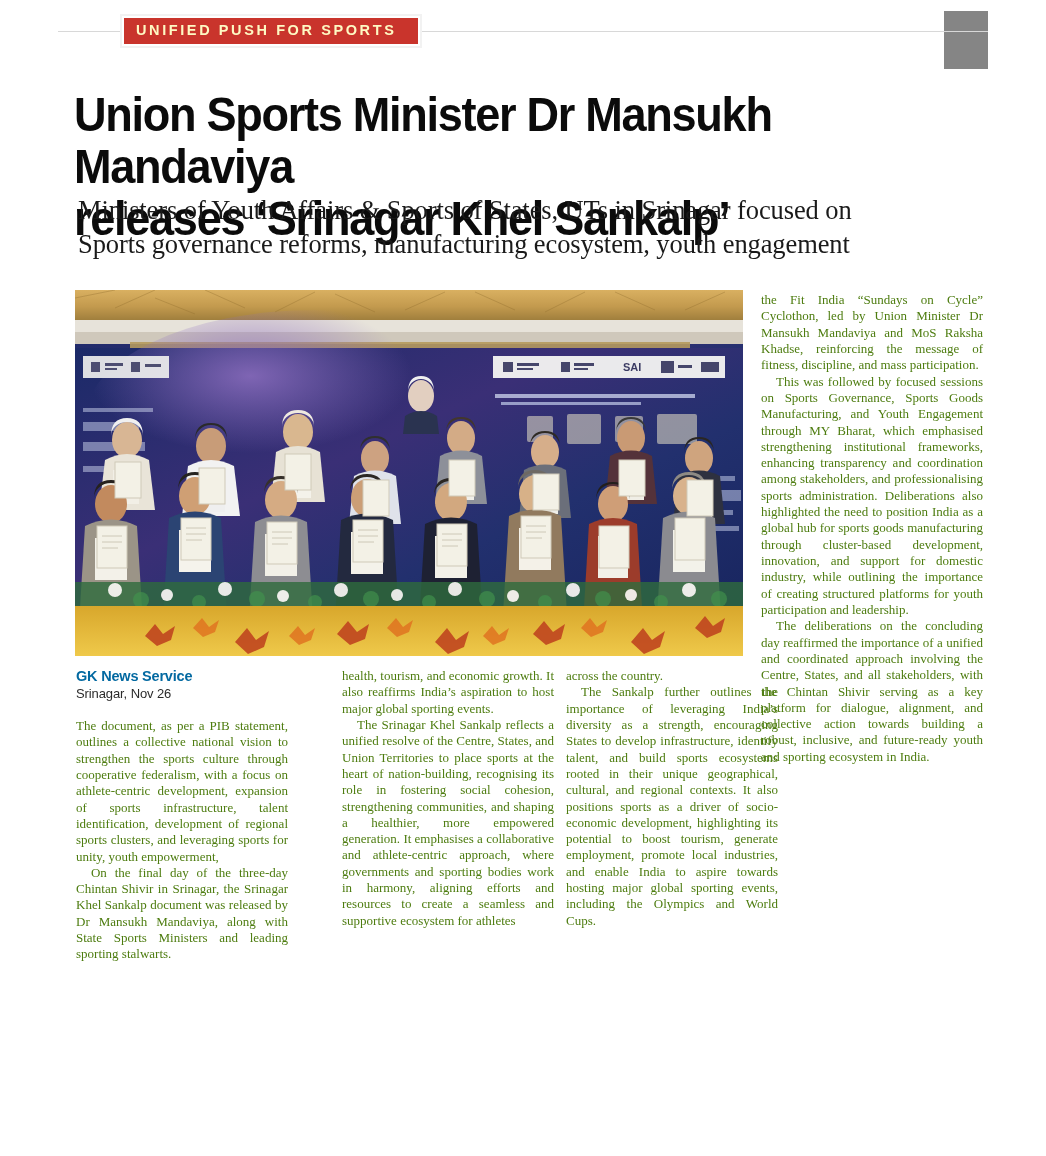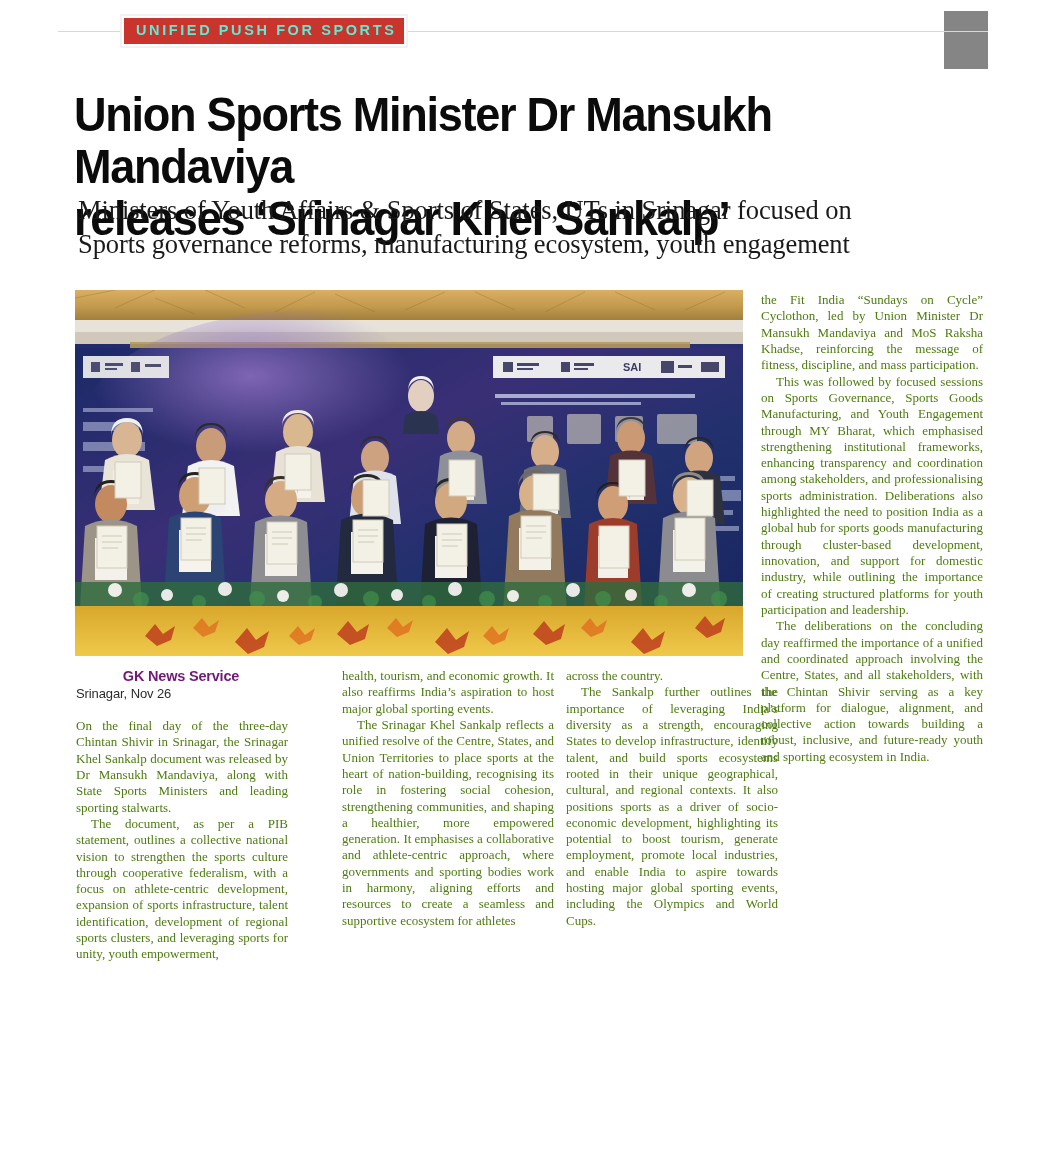--- a/index.html
+++ b/index.html
@@ -27,26 +27,26 @@
   .kicker-rule{flex:0 0 62px;height:1px;background:#d8d8d8;}
   .kicker-rule.right{flex:1 1 auto;}
   .kicker-box{
     border:2px solid #f2f2f2;
     padding:2px;
     background:#ffffff;
     line-height:0;
   }
   .kicker-badge{
     background:#c9342c;
-    color:#5eead4;
+    color:#fef9c3;
     font-family:"Liberation Sans",sans-serif;
     font-weight:bold;
     font-size:14.5px;
     letter-spacing:2.6px;
-    padding:5px 8px 6px 12px;
+    padding:5px 22px 6px 12px;
     display:inline-block;
     line-height:1.05;
   }
 
   
   .headline{
     position:absolute;left:74px;top:56px;width:905px;
     font-family:"Liberation Sans",sans-serif;
     font-weight:bold;
     font-size:49px;
@@ -74,21 +74,21 @@
     position:absolute;left:75px;top:290px;width:668px;height:366px;
     overflow:hidden;background:#eab308;
   }
   .photo svg{display:block;width:100%;height:100%;}
 
   
   .byline{
     position:absolute;left:76px;top:668px;width:210px;
     font-family:"Liberation Sans",sans-serif;
   }
-  .byline .name{font-weight:bold;font-size:14.5px;color:#701a75;letter-spacing:-0.2px;text-align:center;}
+  .byline .name{font-weight:bold;font-size:14.5px;color:#0369a1;letter-spacing:-0.2px;}
   .byline .place{font-size:13px;color:#2b2b2b;margin-top:2px;letter-spacing:-0.1px;}
 
   
   .col{
     position:absolute;
     width:212px;
     font-size:13px;
     line-height:1.255;
     text-align:justify;
     text-justify:inter-word;
@@ -414,22 +414,22 @@
       </g>
     </svg>
   </div>
 
   <div class="byline">
     <div class="name">GK News Service</div>
     <div class="place">Srinagar, Nov 26</div>
   </div>
 
   <div class="col" id="col1">
+      <p>The document, as per a PIB statement, outlines a collective national vision to strengthen the sports culture through cooperative federalism, with a focus on athlete-centric development, expansion of sports infrastructure, talent identification, development of regional sports clusters, and leveraging sports for unity, youth empowerment,</p>
       <p>On the final day of the three-day Chintan Shivir in Srinagar, the Srinagar Khel Sankalp document was released by Dr Mansukh Mandaviya, along with State Sports Ministers and leading sporting stalwarts.</p>
-      <p>The document, as per a PIB statement, outlines a collective national vision to strengthen the sports culture through cooperative federalism, with a focus on athlete-centric development, expansion of sports infrastructure, talent identification, development of regional sports clusters, and leveraging sports for unity, youth empowerment,</p>
     </div>
   <div class="col" id="col2">
       <p>health, tourism, and economic growth. It also reaffirms India’s aspiration to host major global sporting events.</p>
       <p>The Srinagar Khel Sankalp reflects a unified resolve of the Centre, States, and Union Territories to place sports at the heart of nation-building, recognising its role in fostering social cohesion, strengthening communities, and shaping a healthier, more empowered generation. It emphasises a collaborative and athlete-centric approach, where governments and sporting bodies work in harmony, aligning efforts and resources to create a seamless and supportive ecosystem for athletes</p>
     </div>
   <div class="col" id="col3">
       <p>across the country.</p>
       <p>The Sankalp further outlines the importance of leveraging India’s diversity as a strength, encouraging States to develop infrastructure, identify talent, and build sports ecosystems rooted in their unique geographical, cultural, and regional contexts. It also positions sports as a driver of socio-economic development, highlighting its potential to boost tourism, generate employment, promote local industries, and enable India to aspire towards hosting major global sporting events, including the Olympics and World Cups.</p>
     </div>
   <div class="col" id="col4">

